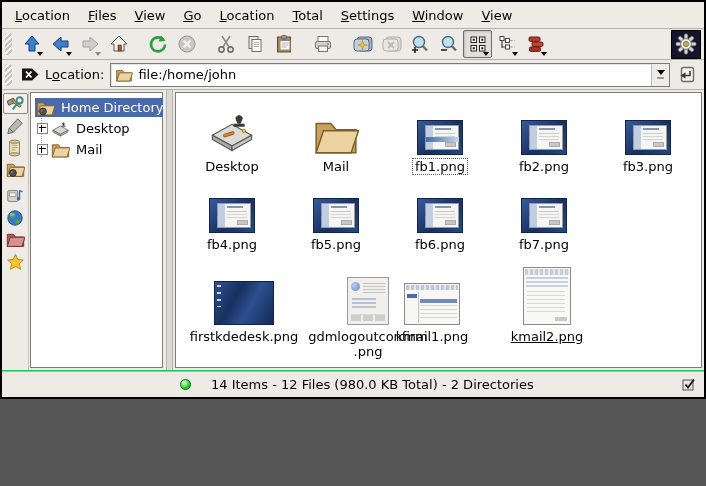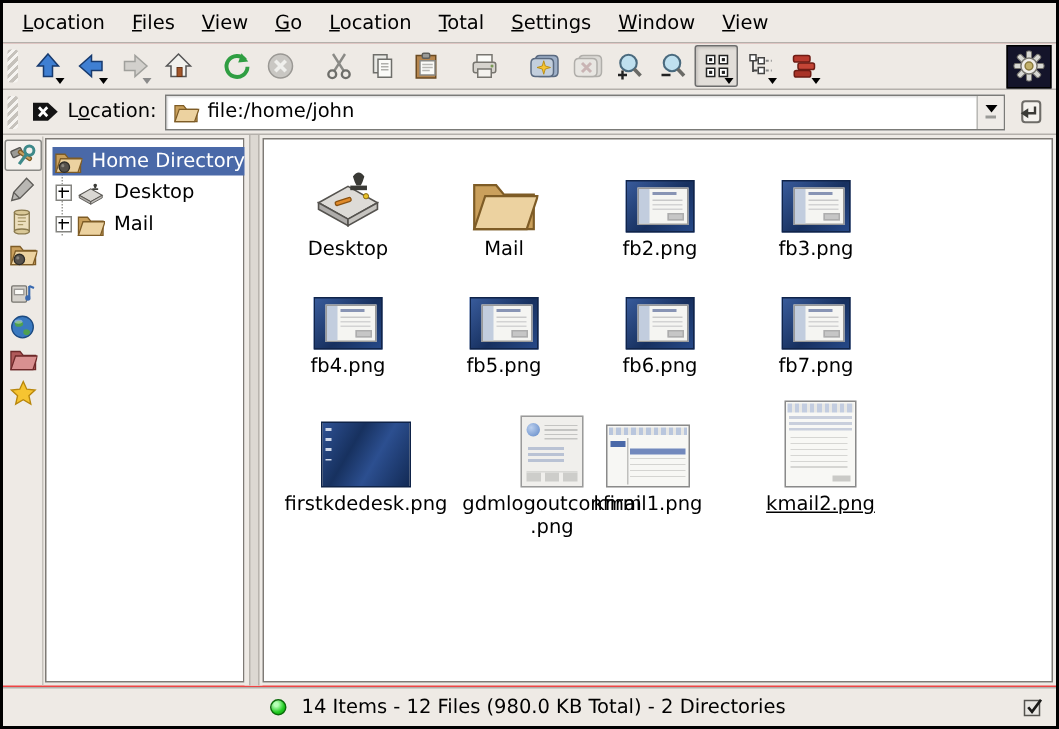--- a/index.html
+++ b/index.html
@@ -1,18 +1,18 @@
 <!DOCTYPE html>
 <html><head>
 <meta charset="utf-8">
 <style>
   html,body{margin:0;padding:0;background:#555;}
   .window{
-    width:706px;height:486px;box-sizing:border-box;position:relative;
-    border:2px solid #000;background:#ef4444;
+    width:706px;height:399px;box-sizing:border-box;position:relative;
+    border:2px solid #000;background:#22c55e;
     font-family:"DejaVu Sans","Liberation Sans",sans-serif;
     font-size:13px;color:#000;overflow:hidden;
   }
   
   .menubar{position:absolute;left:0;top:0;right:0;height:26px;
     background:#eeeae5;border-bottom:1px solid #b4b0ab;display:flex;align-items:center;padding-left:4px;}
   .menu-item{display:inline-block;padding:0 9px;line-height:25px;cursor:default;}
   .menu-item::first-letter{text-decoration:underline;}
   
   .toolbar{position:absolute;left:0;right:0;height:30px;background:#eeeae5;
@@ -118,21 +118,21 @@
   .th-km2 .hdr{position:absolute;left:2px;right:2px;top:9px;height:10px;
     background:repeating-linear-gradient(#c9cfdc 0 2px,transparent 2px 4px);}
   .th-km2 .body{position:absolute;left:3px;right:5px;top:23px;height:22px;
     background:repeating-linear-gradient(#d6d6d3 0 1px,transparent 1px 4px);}
   .th-km2 .foot{position:absolute;right:3px;bottom:3px;width:12px;height:4px;background:#cacac7;}
   
   .statusbar{position:absolute;left:0;right:0;bottom:0;height:25px;background:#eeeae5;
     border-top:1px solid #b4b0ab;display:flex;align-items:center;}
   .led{width:11px;height:11px;border-radius:50%;margin-left:178px;flex:none;
     background:radial-gradient(circle at 35% 30%,#b6ffb6 15%,#22cc22 60%,#0a9a0a);border:1px solid #0a6a0a;box-sizing:border-box;}
-  .status-text{margin-left:10px;}
+  .status-text{margin-left:20px;}
   .status-flag{margin-left:auto;margin-right:8px;}
   svg{display:block;}
 </style>
 </head>
 <body>
 
 <div class="window">
 
   <div class="menubar">
     <span class="menu-item">Location</span>
@@ -445,20 +445,32 @@
         </div>
         <div class="cell">
           <div class="iconbox">
             <svg width="46" height="38" viewBox="0 0 44 36">
               <path d="M3 6 h14 l5 6 H41 v22 H3 Z" fill="#caa05c" stroke="#7e5c26" stroke-width="1.4"></path>
               <path d="M3 34 L10 13 H43.5 L36.5 34 Z" fill="#ecd2a0" stroke="#7e5c26" stroke-width="1.4"></path>
               </svg>
           </div>
           <span class="fname">Mail</span>
         </div>
+        <div class="cell focused">
+          <div class="iconbox">
+              <div class="th-shot logo">
+                <div class="dlg">
+                  <span class="tl"></span>
+                  <span class="bl"></span>
+                </div>
+                <span class="mid"></span>
+              </div>
+            </div>
+          <span class="fname">fb1.png</span>
+        </div>
         <div class="cell">
           <div class="iconbox">
               <div class="th-shot">
                 <div class="dlg">
                   <span class="tl"></span>
                   <span class="bl"></span>
                 </div>
               </div>
             </div>
           <span class="fname">fb2.png</span>

